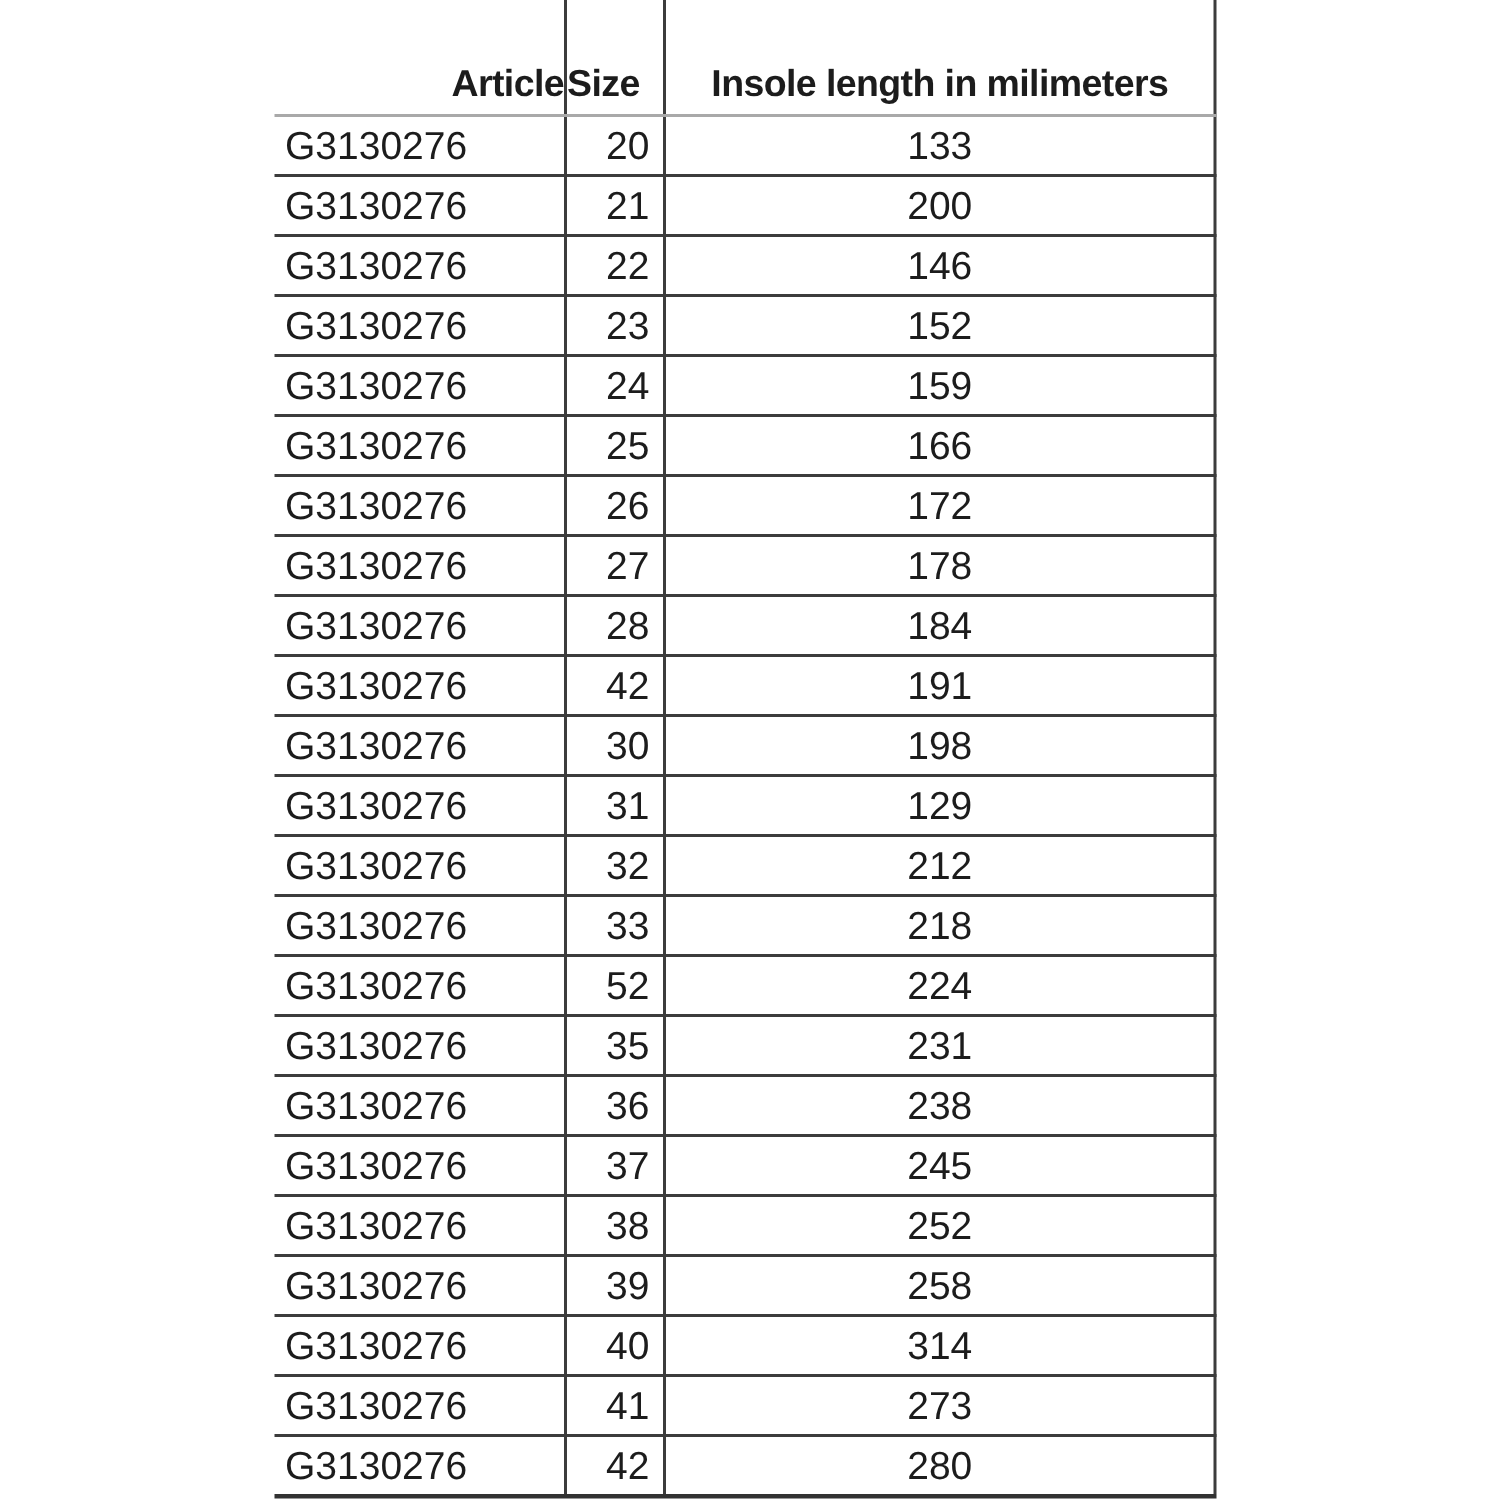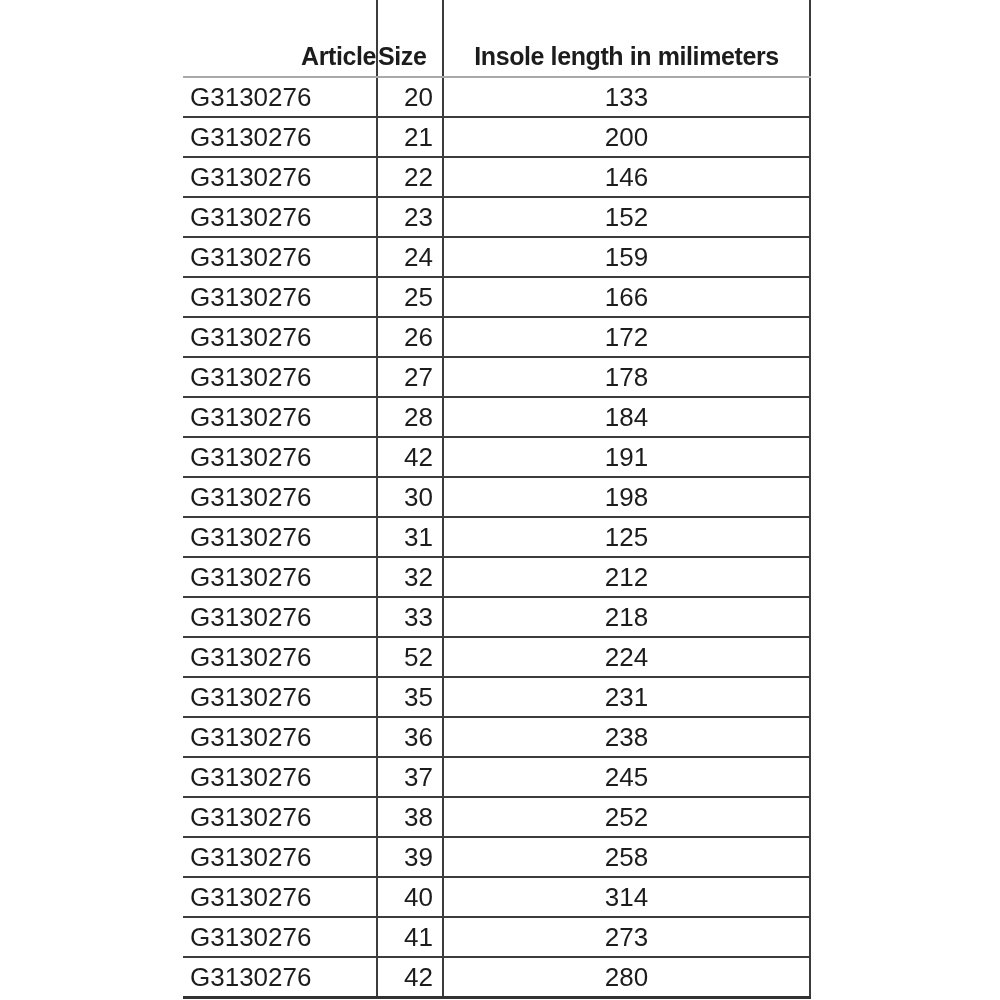--- a/index.html
+++ b/index.html
@@ -130,21 +130,21 @@
         <td class="col-insole">191</td>
       </tr>
       <tr>
         <td class="col-article">G3130276</td>
         <td class="col-size">30</td>
         <td class="col-insole">198</td>
       </tr>
       <tr>
         <td class="col-article">G3130276</td>
         <td class="col-size">31</td>
-        <td class="col-insole">125</td>
+        <td class="col-insole">129</td>
       </tr>
       <tr>
         <td class="col-article">G3130276</td>
         <td class="col-size">32</td>
         <td class="col-insole">212</td>
       </tr>
       <tr>
         <td class="col-article">G3130276</td>
         <td class="col-size">33</td>
         <td class="col-insole">218</td>

